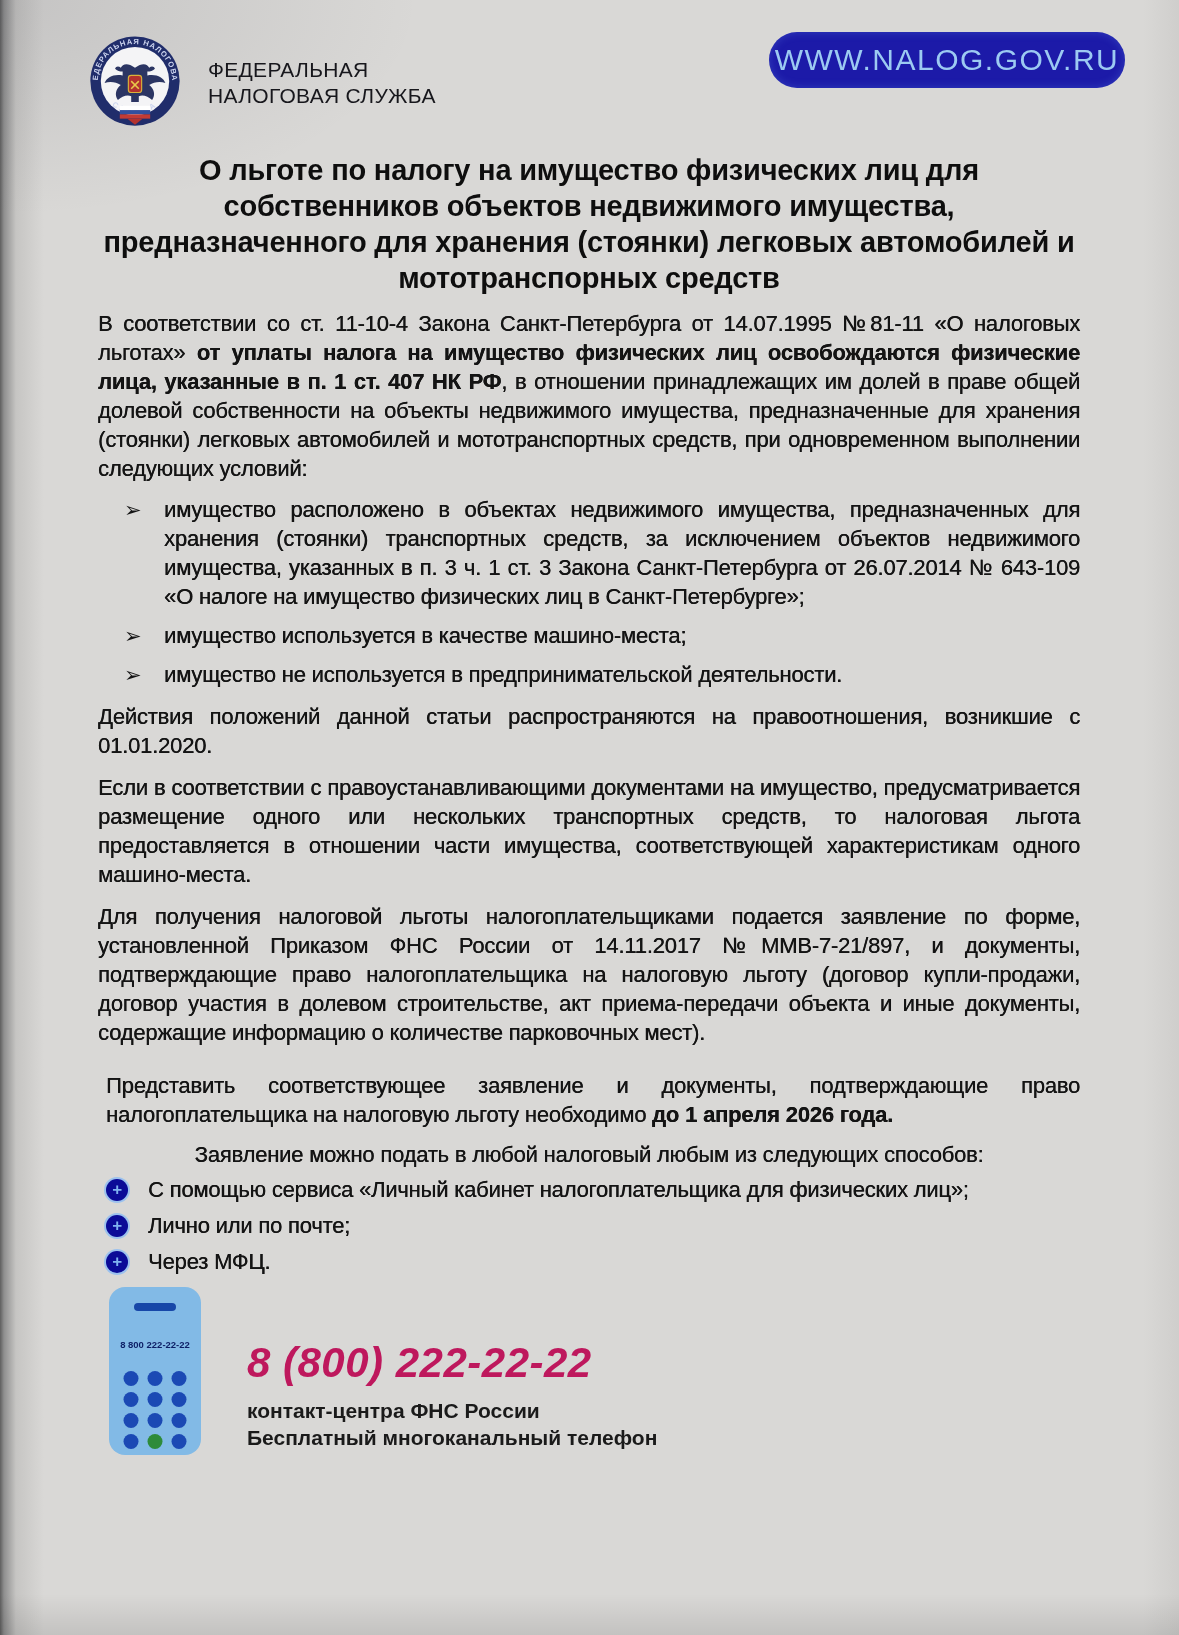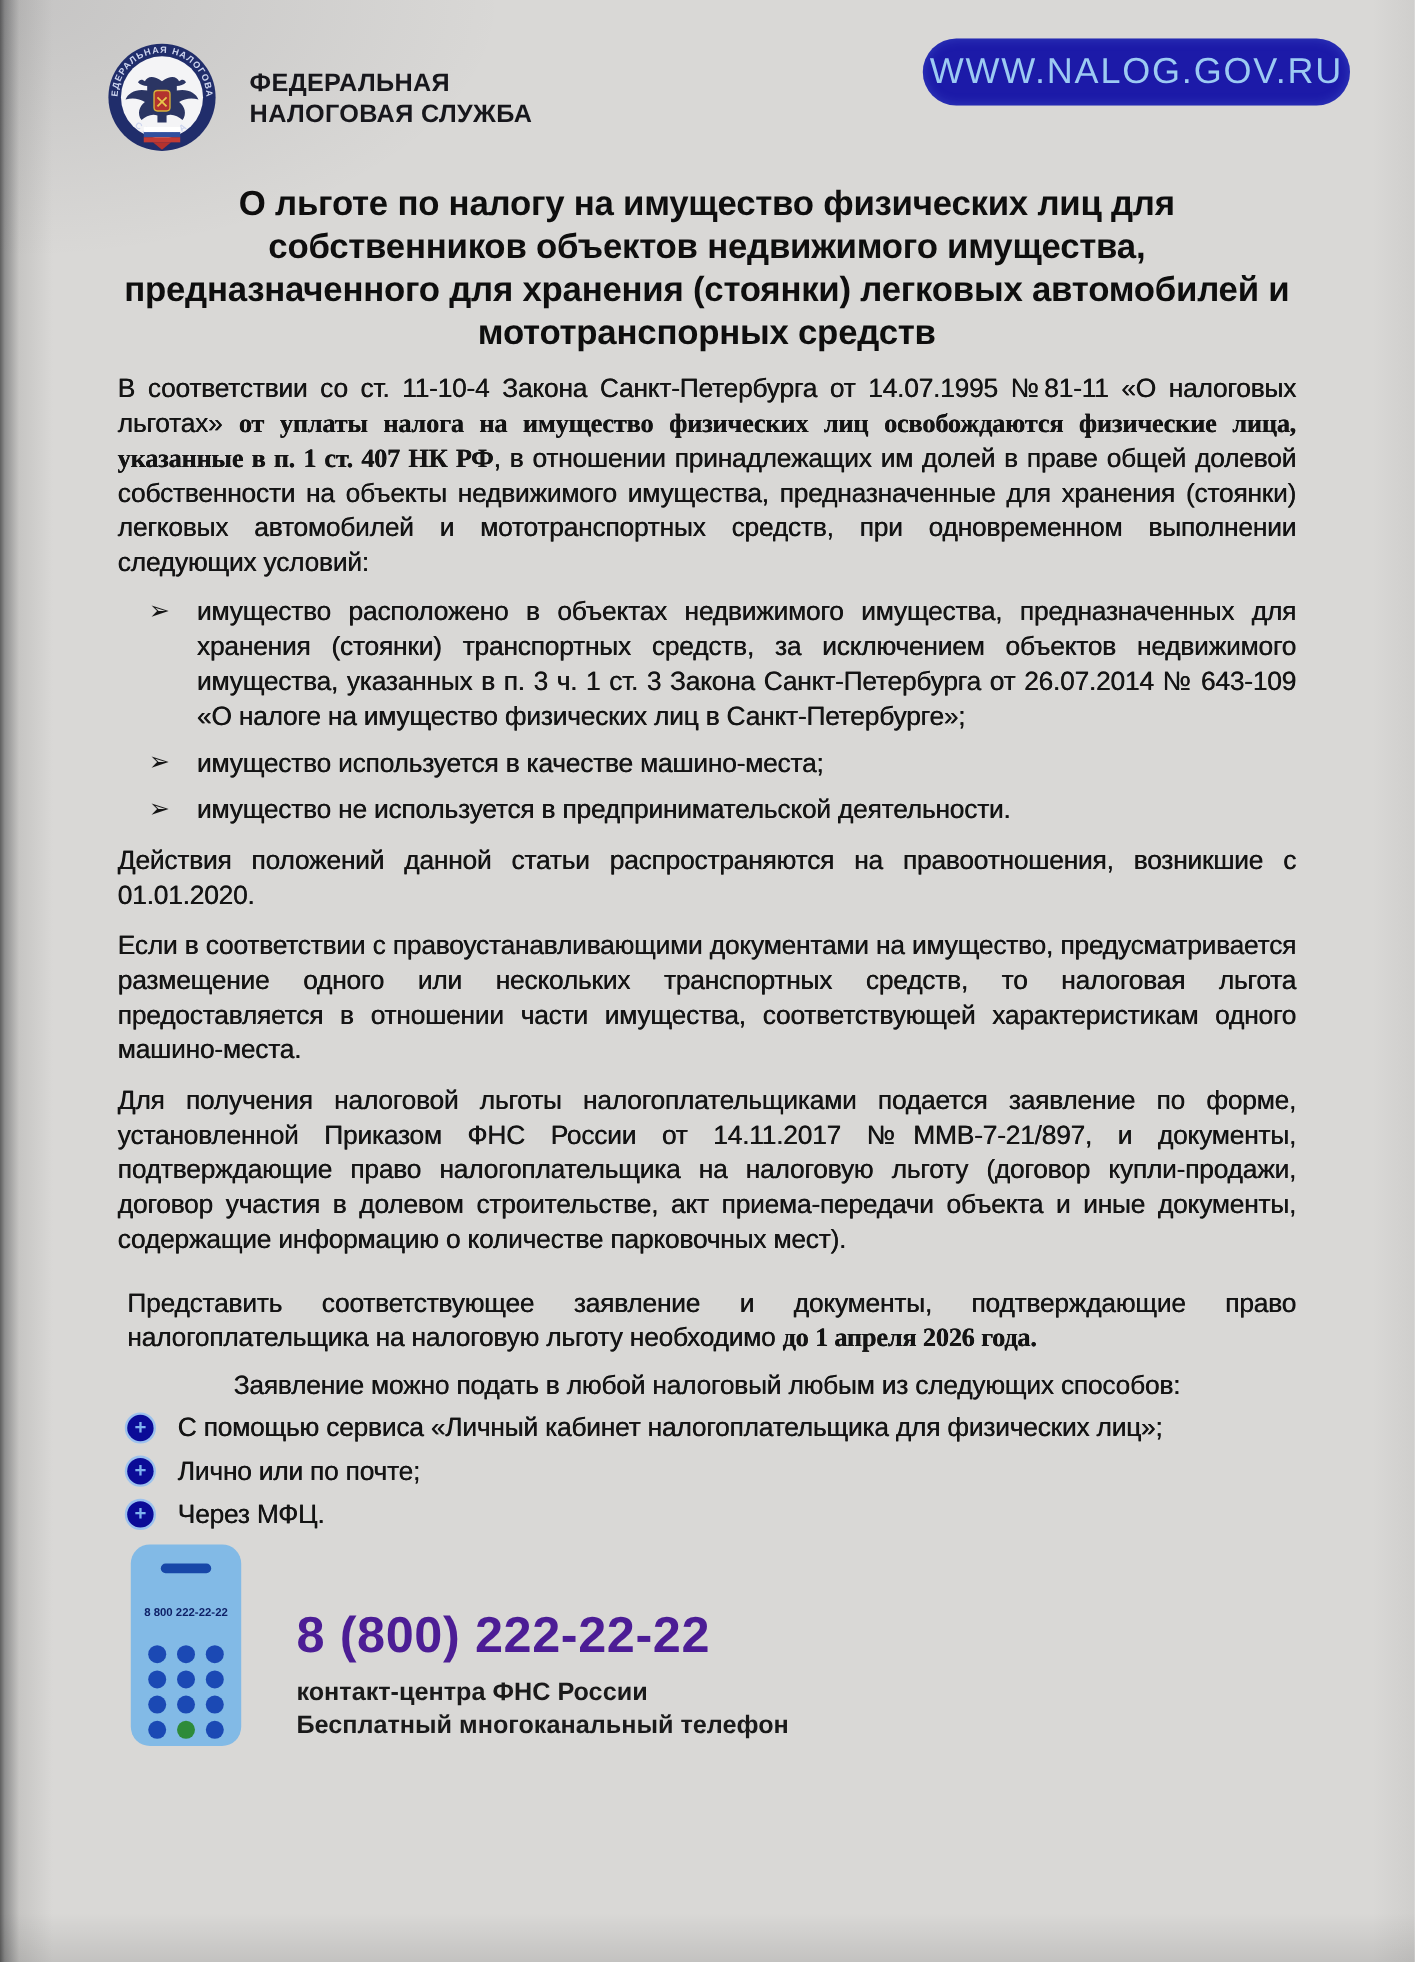--- a/index.html
+++ b/index.html
@@ -14,34 +14,34 @@
   .page {
     width:1179px; height:1635px; box-sizing:border-box;
     padding:26px 99px 0 98px; overflow:hidden;
     color:#141414; position:relative;
   }
   
   .hdr { display:flex; justify-content:space-between; align-items:flex-start;
          height:116px; margin:0 -45px 0 -20px; }
   .brand { display:flex; align-items:center; gap:16px; }
   .emblem { width:114px; height:114px; }
-  .brand-name { font-weight:bold; font-size:21px; line-height:26px;
+  .brand-name { font-weight:normal; font-size:21px; line-height:26px;
                 color:#17171c; letter-spacing:0.3px; }
   .site-pill { margin-top:6px; width:356px; height:56px; border-radius:28px;
                background:#1c1aa8; color:#9ccaf2; font-size:30px; letter-spacing:1.5px;
                display:flex; align-items:center; justify-content:center; cursor:pointer;
                box-shadow: inset 0 0 10px rgba(120,170,255,0.25); }
   
   .title { margin:10px auto 0; max-width:1015px; text-align:center;
            font-size:29px; line-height:36px; font-weight:bold; color:#0e0e0e;
            letter-spacing:-0.2px; }
   
   .para { margin:13px 0 0; text-align:justify; font-size:22px; line-height:29px;
           letter-spacing:-0.2px; text-shadow:0.35px 0 0 #141414; }
-  .para b { font-weight:bold; text-shadow:0.2px 0 0 #000;font-family:Liberation Serif, serif; }
+  .para b { font-weight:bold; text-shadow:0.2px 0 0 #000; }
   .conds { list-style:none; margin:12px 0 0; padding:0; }
   .conds li { display:flex; gap:10px; margin-top:10px; padding-left:26px; }
   .conds .arrow { flex:0 0 30px; font-size:21px; line-height:29px; color:#141414;
                   text-shadow:none; }
   .cond-text { flex:1; text-align:justify; font-size:22px; line-height:29px;
                letter-spacing:-0.2px; text-shadow:0.35px 0 0 #141414; }
   .deadline { margin-top:24px; padding-left:8px; }
   .submit-intro { margin-top:11px; text-align:center; }
   .methods { list-style:none; margin:4px 0 0; padding:0 0 0 8px; }
   .methods li { display:flex; align-items:flex-start; gap:20px; margin-top:6px;
@@ -57,21 +57,21 @@
                 position:relative; flex:0 0 92px; }
   .speaker { position:absolute; top:16px; left:50%; transform:translateX(-50%);
              width:42px; height:8px; border-radius:4px; background:#1747a8; }
   .icon-num { position:absolute; top:52px; width:100%; text-align:center;
               font-size:9.5px; font-weight:bold; color:#0d1f66; }
   .keypad { position:absolute; left:50%; transform:translateX(-50%); top:84px;
             display:grid; grid-template-columns:repeat(3,15px); gap:6px 9px; }
   .dot { width:15px; height:15px; border-radius:50%; background:#1b49b4; }
   .dot.green { background:#2e8b3a; }
   .contact { padding-top:52px; }
-  .phone-number { font-size:42px; font-weight:bold; letter-spacing:0.5px; color:#4c1d95; }
+  .phone-number { font-size:42px; font-weight:bold; letter-spacing:0.5px; color:#be185d;font-style:italic; }
   .caption { margin-top:10px; font-size:21px; font-weight:bold; line-height:27px;
              color:#1a1a1a; }
 </style>
 </head>
 <body>
 
 <div class="page">
 
   <header class="hdr">
     <div class="brand">

